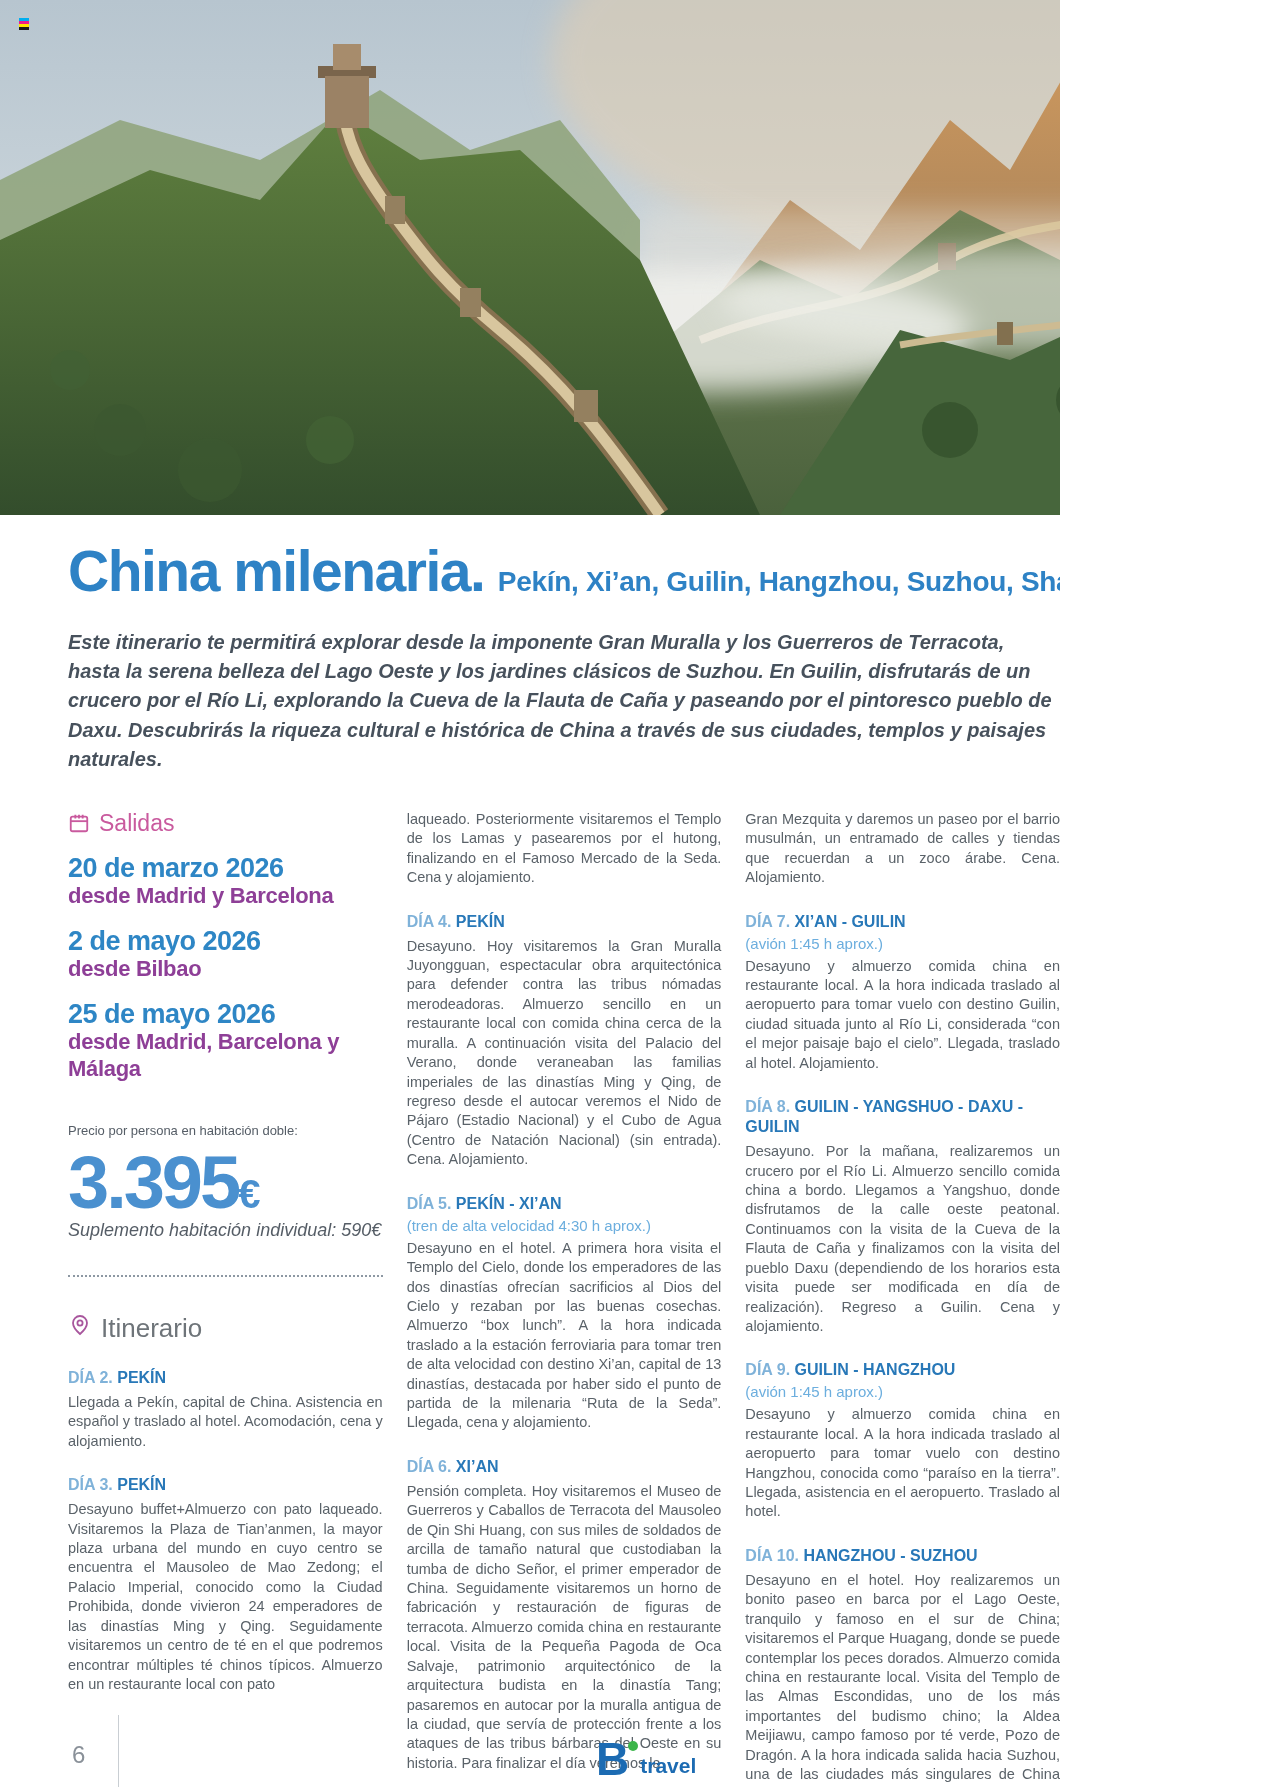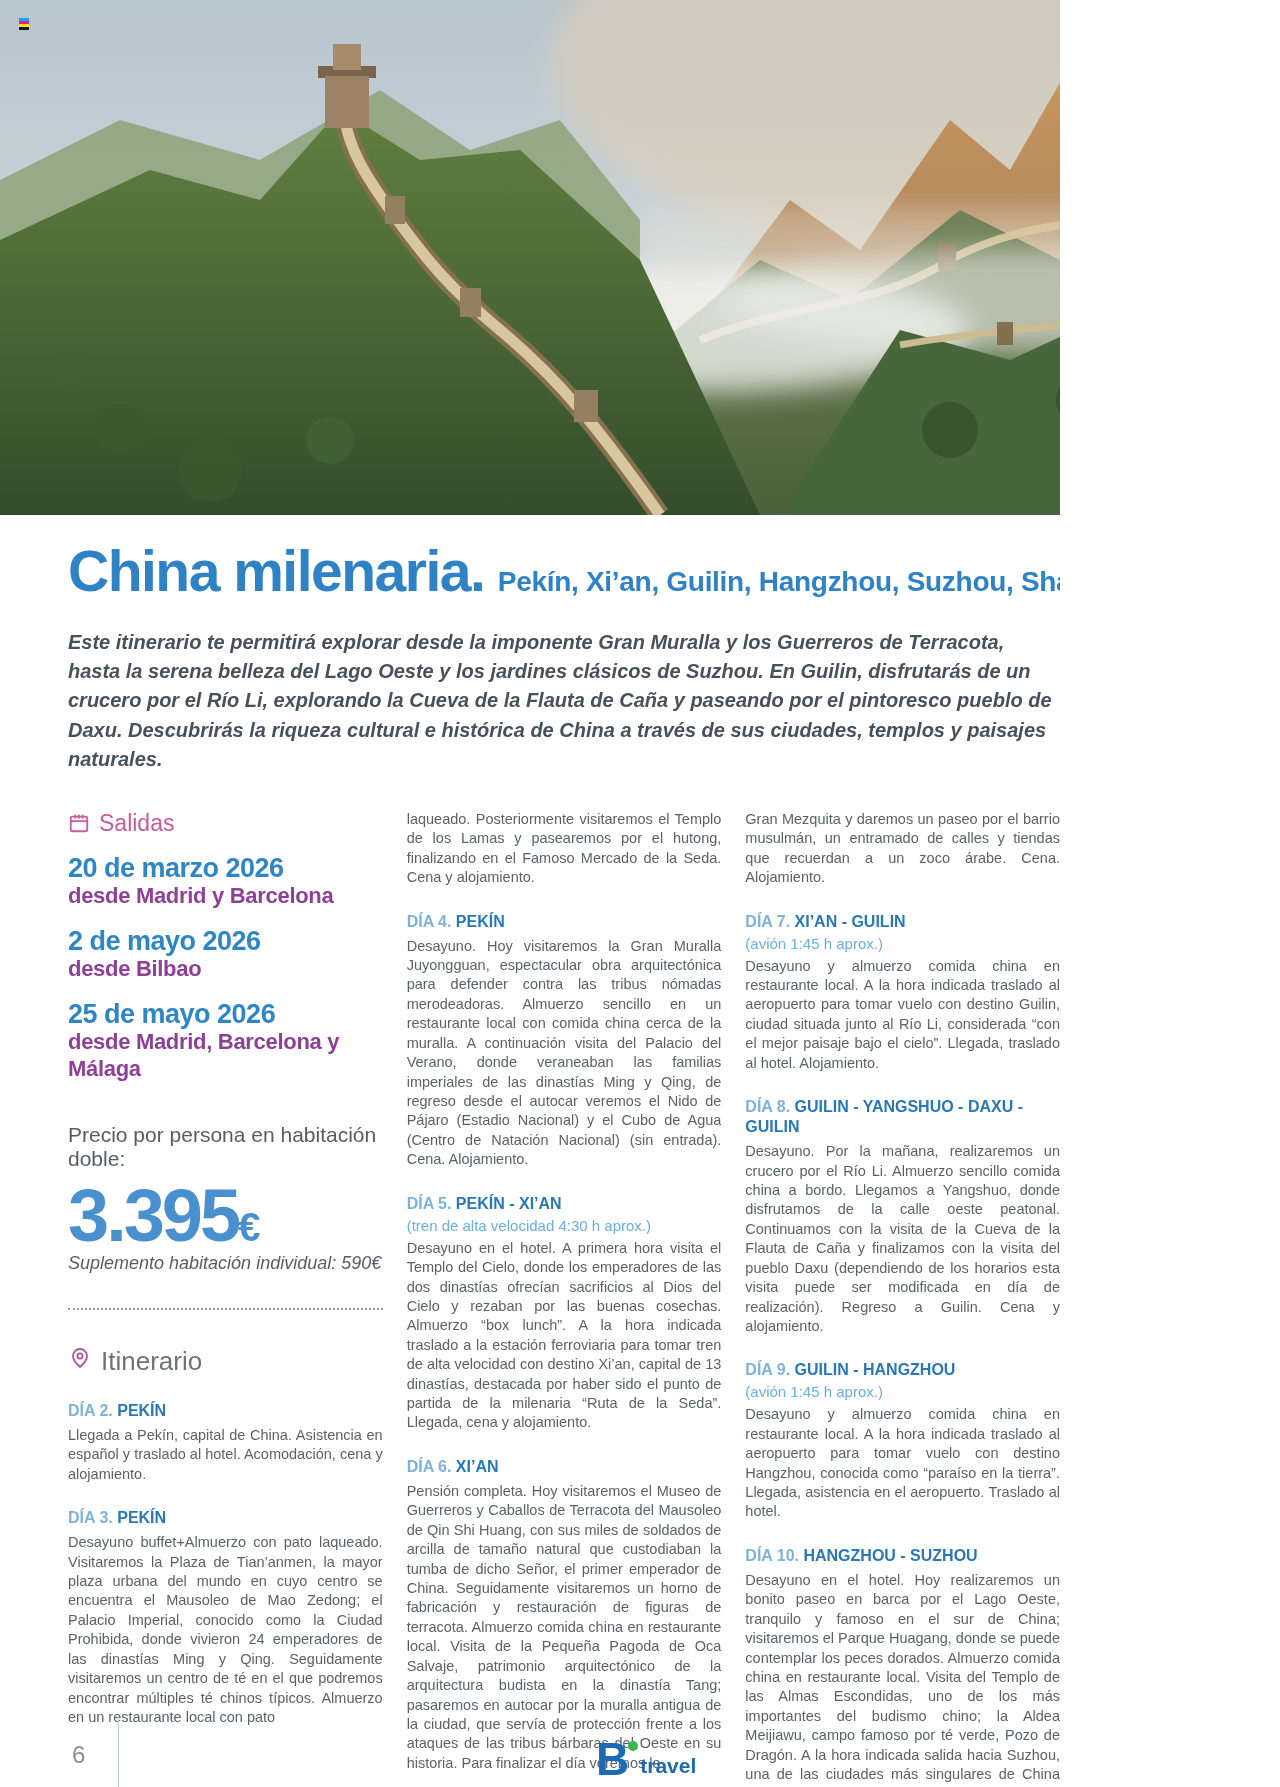--- a/index.html
+++ b/index.html
@@ -27,21 +27,21 @@
   .col{min-width:0;}
 
   
   .salidas-header{display:flex;align-items:center;gap:9px;color:#c95a9e;font-size:23px;}
   .departure{margin-top:16px;}
   .dep-date{color:#2e86c5;font-size:27px;font-weight:bold;line-height:1.12;letter-spacing:-0.5px;}
   .dep-from{color:#8e3f97;font-size:22px;font-weight:bold;line-height:1.22;letter-spacing:-0.3px;}
 
   
   .pricing{margin-top:40px;}
-  .price-label{color:#555d66;font-size:21px;}
+  .price-label{color:#555d66;font-size:13px;}
   .price-value{color:#4a90cf;font-size:74px;font-weight:bold;line-height:1.0;margin-top:8px;letter-spacing:-3px;}
   .price-euro{font-size:40px;letter-spacing:0;}
   .price-supplement{color:#555d66;font-size:18px;font-style:italic;}
   .dotted-sep{border-top:2px dotted #8d98a3;height:0;margin-top:34px;}
 
   
   .itin-header{display:flex;align-items:flex-start;gap:9px;color:#6e7479;font-size:26px;margin-top:36px;}
   .day{margin-top:24px;}
   .day.first{margin-top:22px;}
   .cont-para{margin-top:0;}

